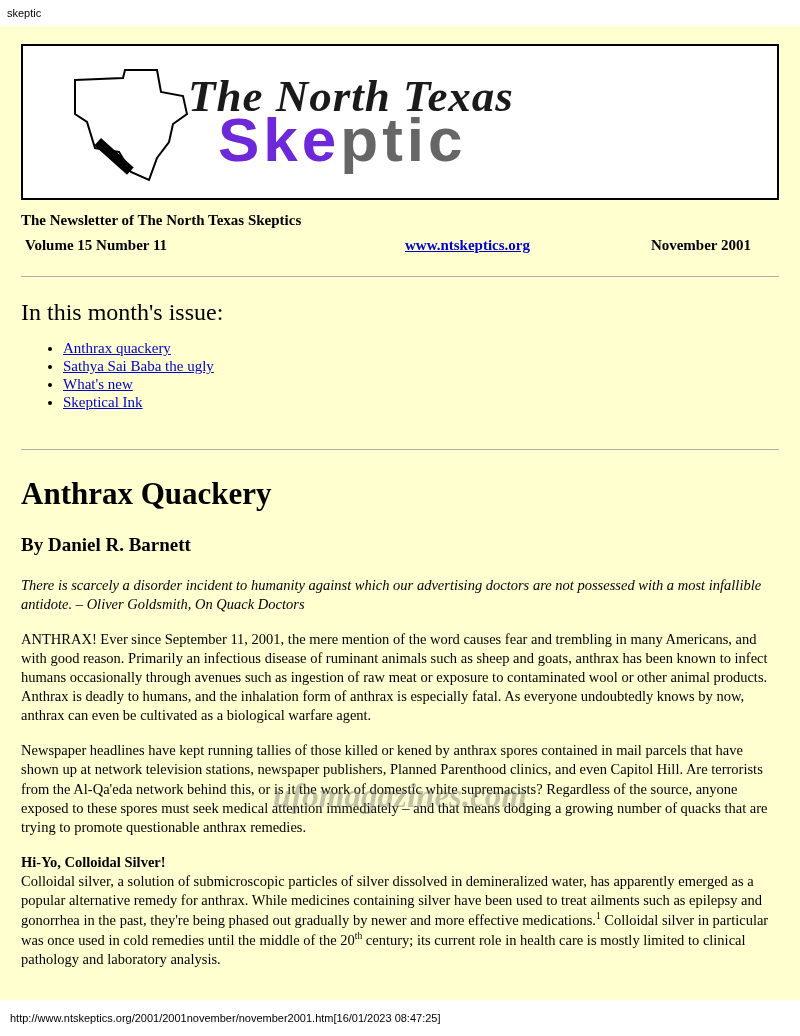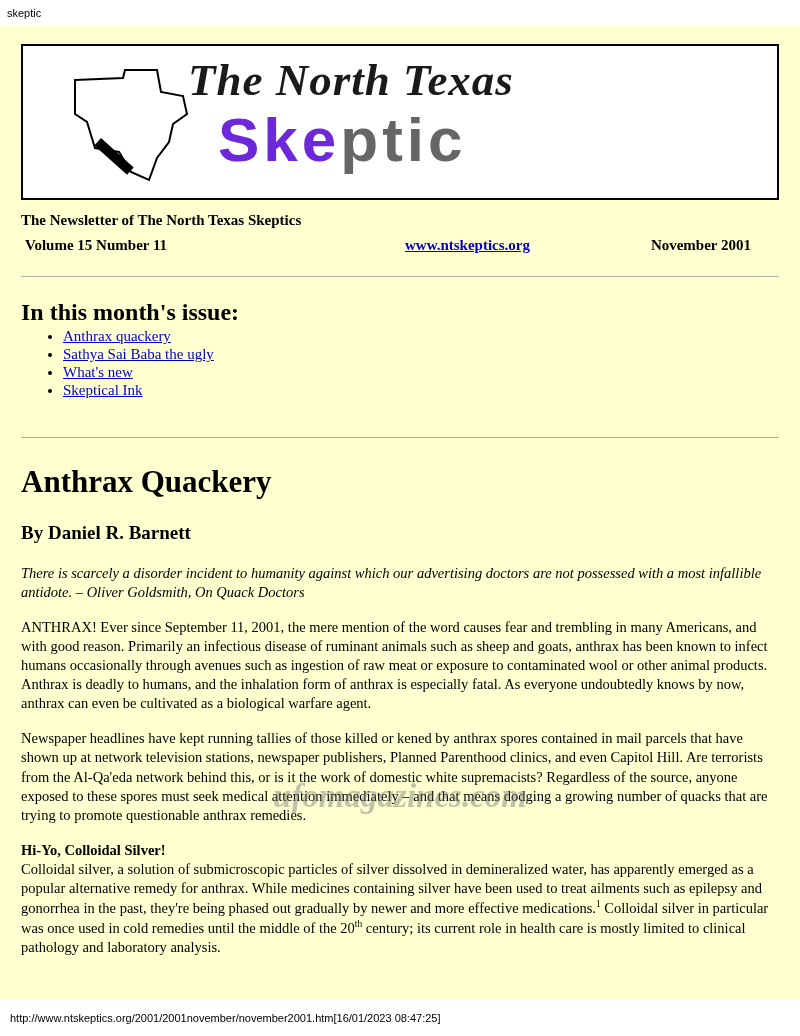--- a/index.html
+++ b/index.html
@@ -47,21 +47,21 @@
   .logo-texas {
     position: absolute;
     left: 42px;
     top: 16px;
     width: 140px;
     height: 122px;
   }
   .logo-title-1 {
     position: absolute;
     left: 165px;
-    top: 8px;
+    top: 24px;
     font-family: "Liberation Serif", serif;
     font-style: italic;
     font-weight: bold;
     font-size: 45px;
     letter-spacing: 1px;
     color: #1a1a1a;
   }
   .logo-title-2 {
     position: absolute;
     left: 195px;
@@ -122,22 +122,22 @@
   }
   .issue-date { flex: 1; text-align: right; padding-right: 28px; }
   hr.rule {
     border: none;
     border-top: 1px solid #b0b0a0;
     margin: 22px 0 0 0;
   }
   h2.section {
     font-family: "Liberation Serif", serif;
     font-size: 24px;
-    font-weight: bold;
-    margin: 22px 0 2px 0;
+    font-weight: normal;
+    margin: 22px 0 14px 0;
   }
   ul.toc {
     margin: 0 0 0 18px;
     padding: 0 0 0 24px;
     list-style: disc;
   }
   ul.toc li {
     font-size: 15px;
     margin: 1px 0;
   }

